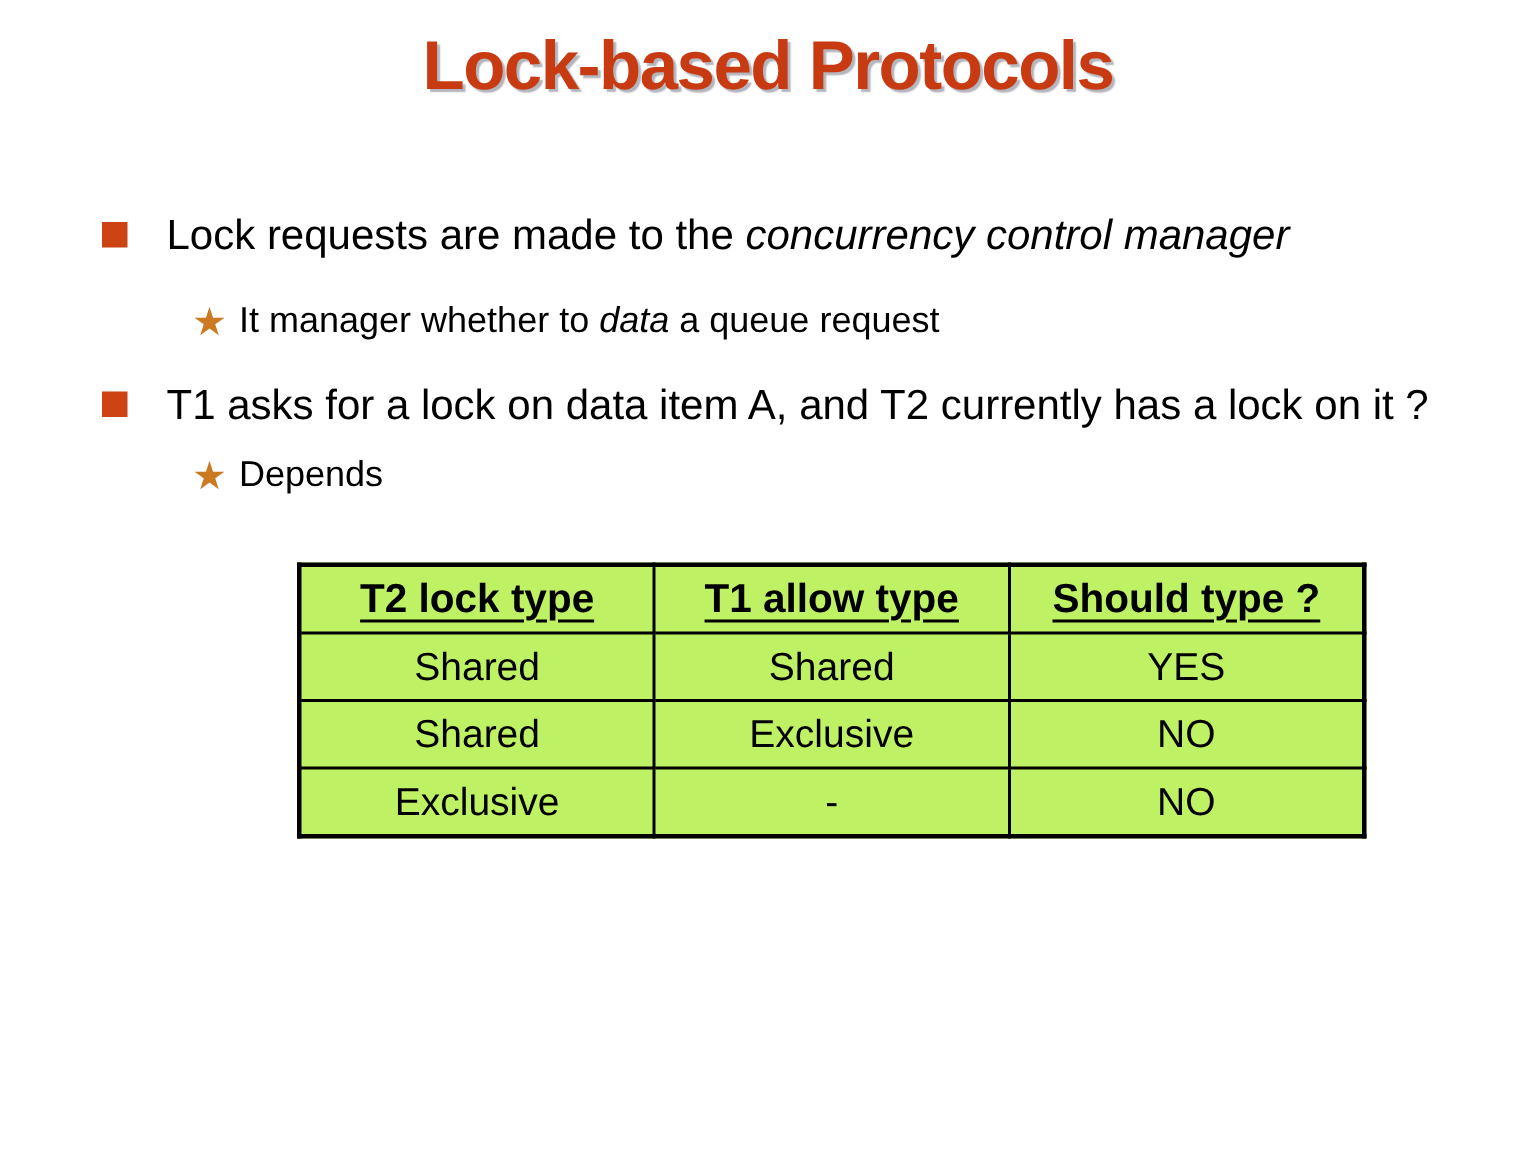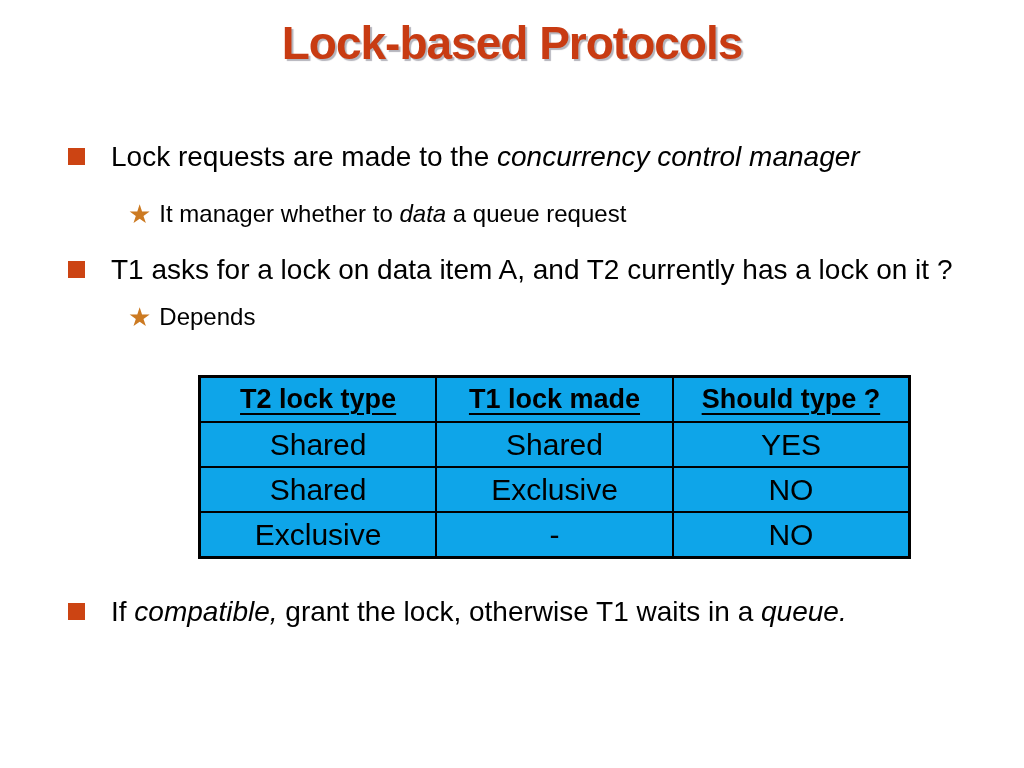--- a/index.html
+++ b/index.html
@@ -53,39 +53,39 @@
   }
   .txt { margin: 0; white-space: nowrap; }
   .txt i { font-style: italic; }
   table.compat {
     position: absolute;
     left: 198px;
     top: 375px;
     width: 713px;
     border-collapse: collapse;
     table-layout: fixed;
-    background: #0ea5e9;
+    background: #bef264;
     border: 3px solid #000000;
   }
   table.compat th, table.compat td {
     border: 2px solid #000000;
     height: 43px;
     text-align: center;
     vertical-align: middle;
     color: #000000;
     padding: 0;
   }
   table.compat th {
     font-size: 27px;
     font-weight: bold;
     text-decoration: underline;
     text-decoration-thickness: 2px;
     text-underline-offset: 5px;
   }
-  table.compat td { font-size: 30px; font-weight: normal; }
+  table.compat td { font-size: 26px; font-weight: normal; }
 </style>
 </head>
 <body>
 
 <div class="slide">
 
   <h1 class="title">Lock-based Protocols</h1>
 
   <div class="bullet l1" style="top:140px">
     <span class="sq"></span>
@@ -104,21 +104,21 @@
 
   <div class="bullet l2" style="top:302px">
     <span class="star">★</span>
     <p class="txt"><span>Depends</span></p>
   </div>
 
   <table class="compat">
     <thead>
       <tr>
         <th>T2 lock type</th>
-        <th>T1 lock made</th>
+        <th>T1 allow type</th>
         <th>Should type ?</th>
       </tr>
     </thead>
     <tbody>
       <tr>
         <td>Shared</td>
         <td>Shared</td>
         <td>YES</td>
       </tr>
       <tr>
@@ -127,18 +127,14 @@
         <td>NO</td>
       </tr>
       <tr>
         <td>Exclusive</td>
         <td>-</td>
         <td>NO</td>
       </tr>
     </tbody>
   </table>
 
-  <div class="bullet l1" style="top:595px">
-    <span class="sq"></span>
-    <p class="txt"><span>If </span><i>compatible,</i><span> grant the lock, otherwise T1 waits in a </span><i>queue.</i></p>
-  </div>
 
 </div>
 
 </body></html>

